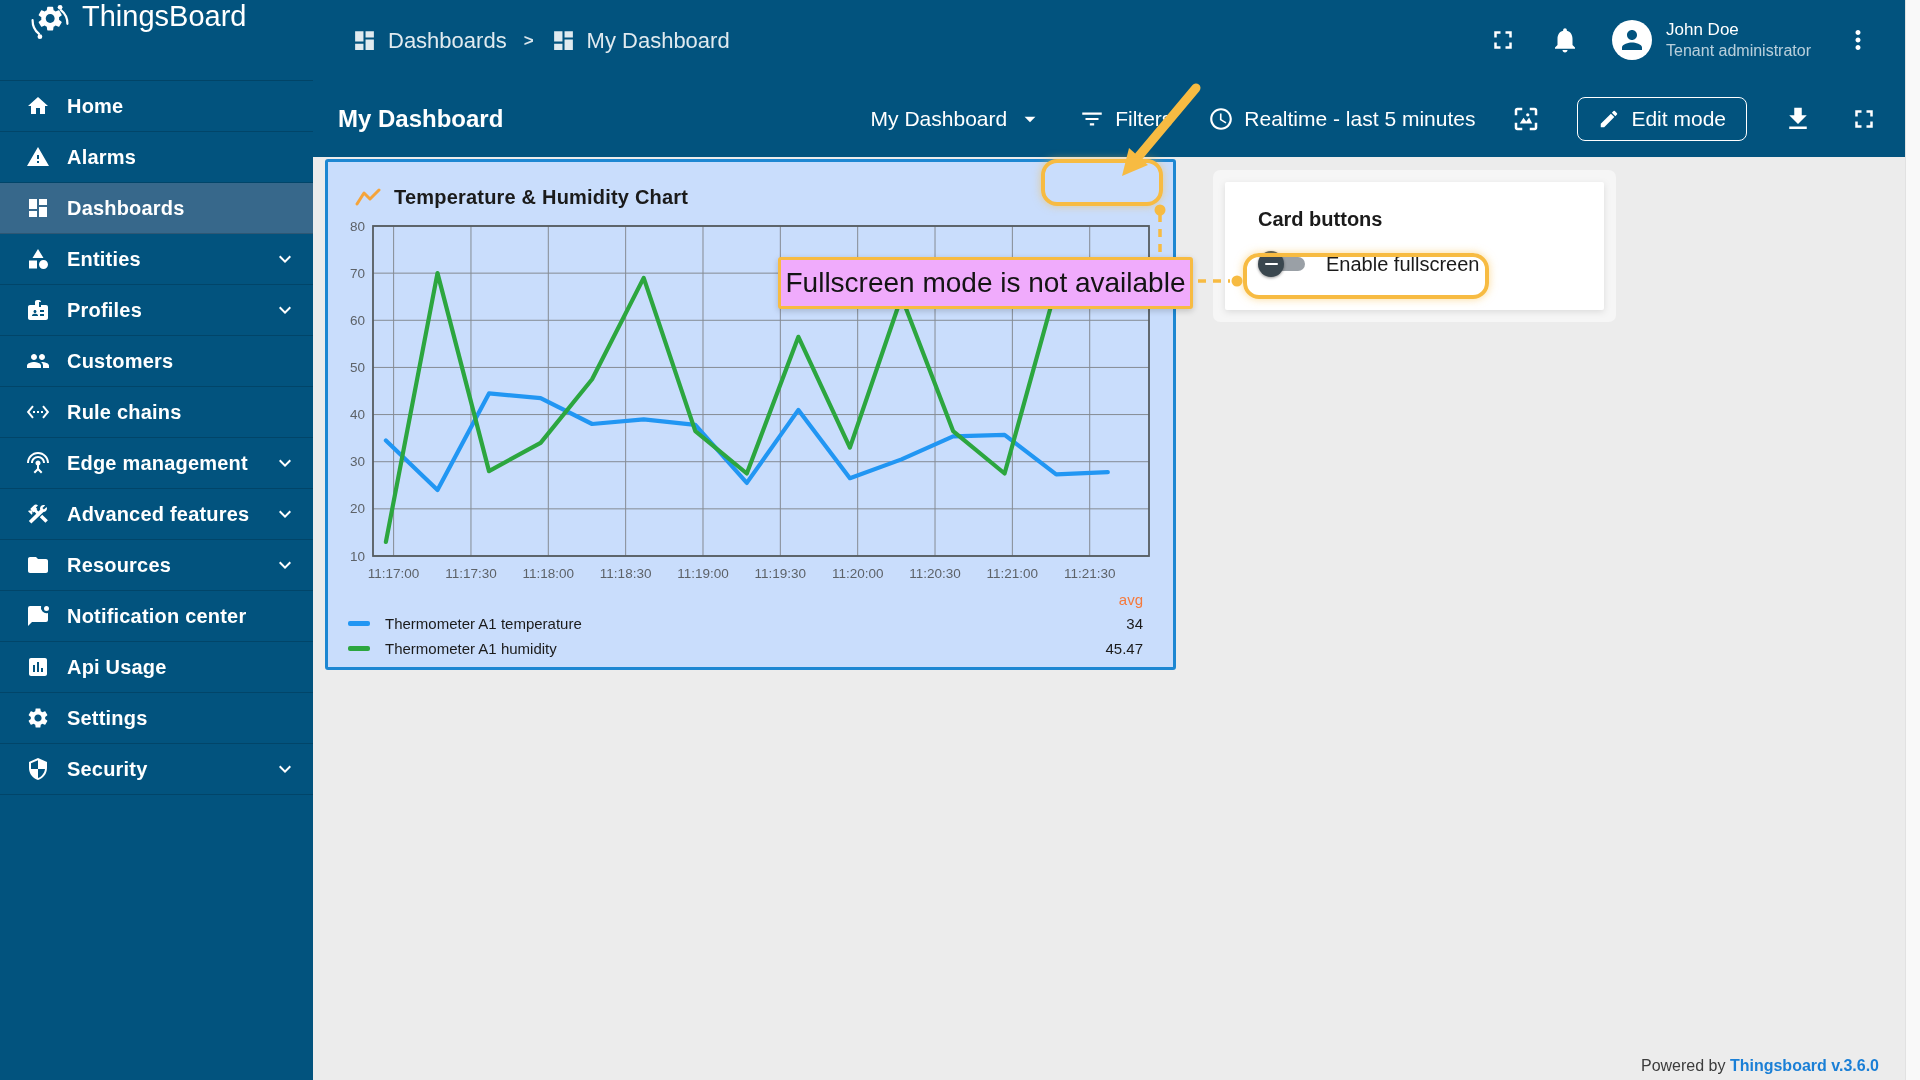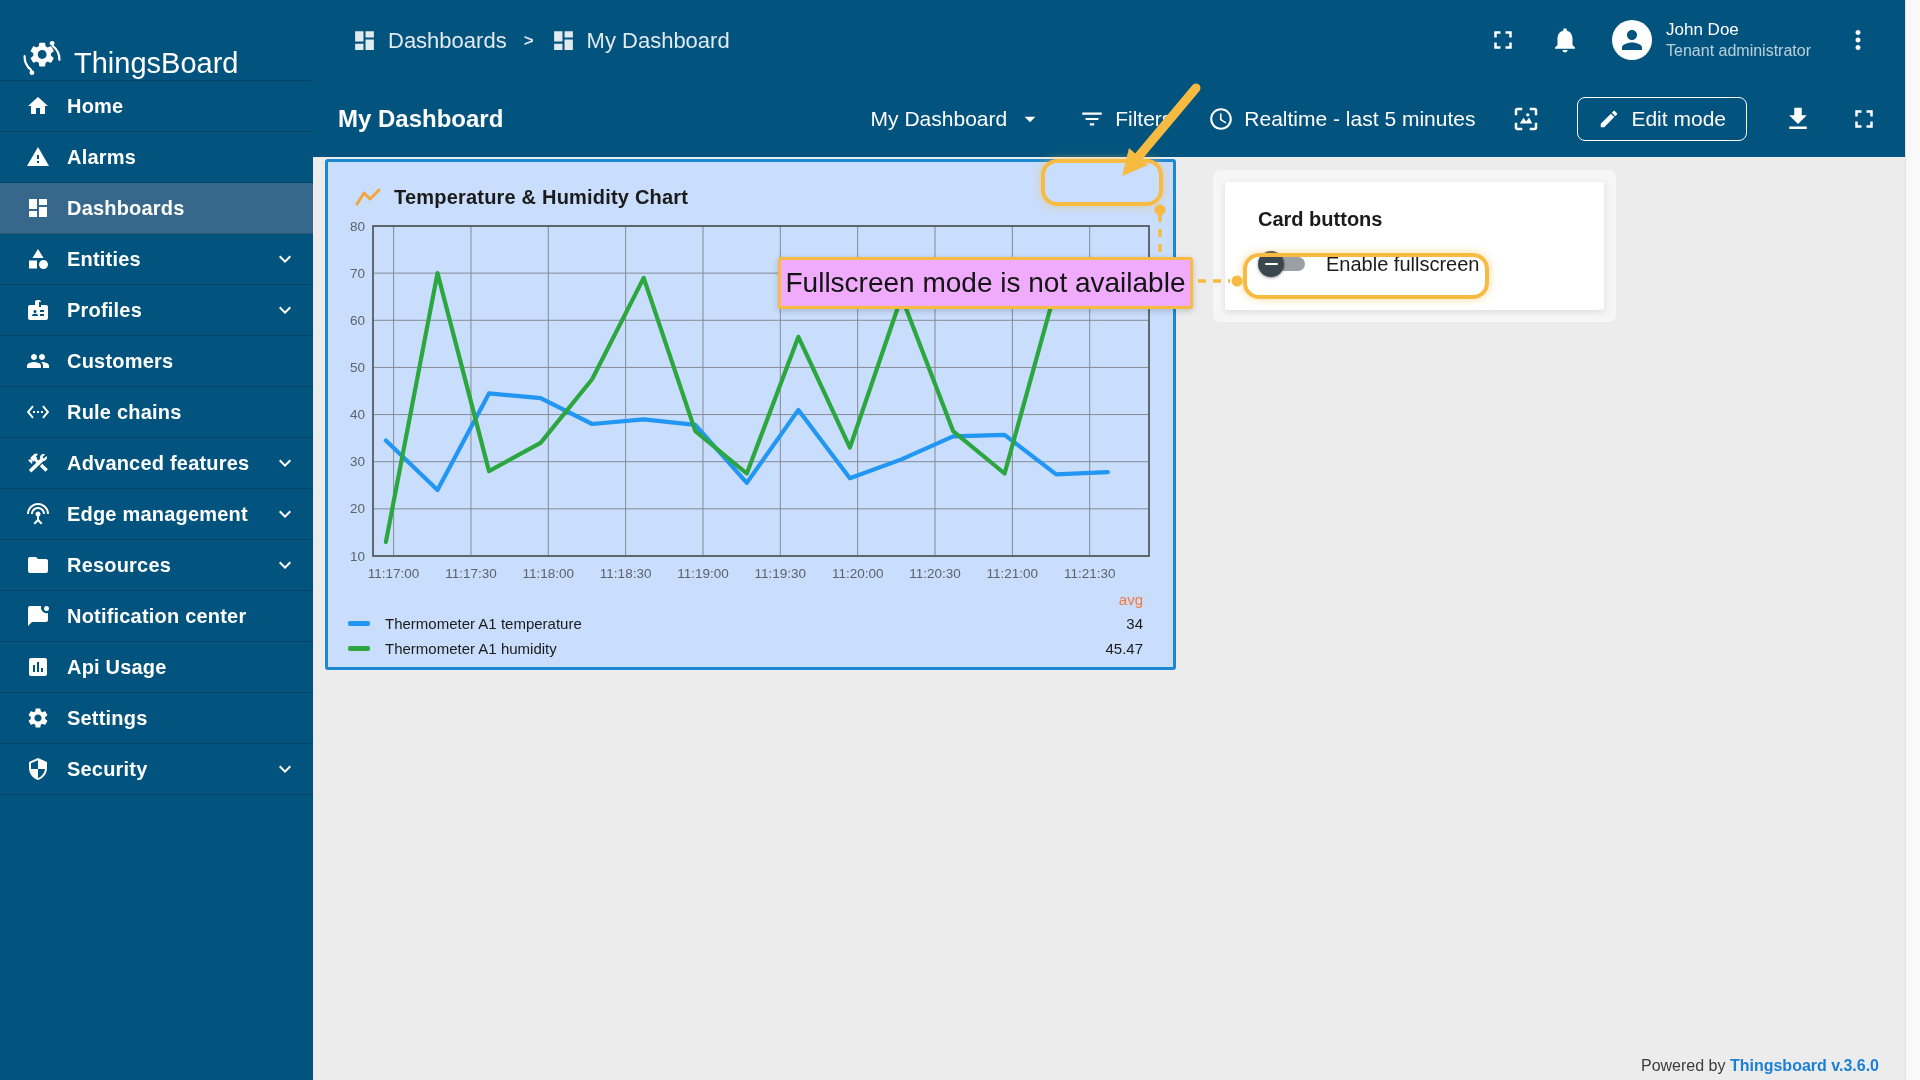--- a/index.html
+++ b/index.html
@@ -2,21 +2,21 @@
 <html><head>
 <meta charset="utf-8">
 <style>
   *{box-sizing:border-box;margin:0;padding:0}
   html,body{width:1920px;height:1080px;overflow:hidden}
   body{font-family:"Liberation Sans",sans-serif;background:#ececec;position:relative}
   svg{display:block}
 
   
   .sidebar{position:absolute;left:0;top:0;width:313px;height:1080px;background:#02537e;color:#fff;z-index:3}
-  .logo{height:81px;display:flex;align-items:flex-end;padding-left:20px;gap:10px;border-bottom:1px solid rgba(0,0,0,.18);font-size:29px;font-weight:400;cursor:pointer}
+  .logo{height:81px;display:flex;align-items:flex-start;padding-left:28px;gap:10px;border-bottom:1px solid rgba(0,0,0,.18);font-size:29px;font-weight:400;cursor:pointer}
   .logo-icon{width:44px;height:44px;color:#fff}
   .sb-item{height:51px;display:flex;align-items:center;padding:0 16px 0 26px;gap:17px;border-bottom:1px solid rgba(0,0,0,.16);font-size:20px;font-weight:700;cursor:pointer;letter-spacing:.2px}
   .sb-item.active{background:#37688b}
   .sb-icon{width:24px;height:24px;flex:none}
   .sb-label{flex:1;white-space:nowrap}
   .sb-chevron{width:24px;height:24px;flex:none}
 
   
   .topbar{position:absolute;left:313px;top:0;right:15px;height:81px;background:#02537e;color:#fff;display:flex;align-items:center;z-index:2}
   .breadcrumb{display:flex;align-items:center;margin-left:39px;font-size:22px;color:rgba(255,255,255,.88)}
@@ -136,32 +136,32 @@
         <span class="sb-label">Customers</span>
       </div>
       <div class="sb-item">
         <svg class="sb-icon" viewBox="0 0 24 24" fill="currentColor">
           <path d="M7.77 6.76 6.23 5.48.82 12l5.41 6.52 1.54-1.28L3.42 12l4.35-5.24zM7 13h2v-2H7v2zm10-2h-2v2h2v-2zm-6 2h2v-2h-2v2zm6.77-7.52-1.54 1.28L20.58 12l-4.35 5.24 1.54 1.28L23.18 12l-5.41-6.52z"></path>
         </svg>
         <span class="sb-label">Rule chains</span>
       </div>
       <div class="sb-item">
         <svg class="sb-icon" viewBox="0 0 24 24" fill="currentColor">
+          <path d="M12 5c-3.87 0-7 3.13-7 7h2c0-2.76 2.24-5 5-5s5 2.24 5 5h2c0-3.87-3.13-7-7-7zm1 9.29c.88-.39 1.5-1.26 1.5-2.29 0-1.38-1.12-2.5-2.5-2.5S9.5 10.62 9.5 12c0 1.02.62 1.9 1.5 2.29v3.3L7.59 21 9 22.41l3-3 3 3L16.41 21 13 17.59v-3.3zM12 1C5.93 1 1 5.93 1 12h2c0-4.97 4.03-9 9-9s9 4.03 9 9h2c0-6.07-4.93-11-11-11z"></path>
+        </svg>
+        <span class="sb-label">Edge management</span>
+        <svg class="sb-chevron" viewBox="0 0 24 24" fill="currentColor">
+          <path d="M16.59 8.59 12 13.17 7.41 8.59 6 10l6 6 6-6z"></path>
+        </svg>
+      </div>
+      <div class="sb-item">
+        <svg class="sb-icon" viewBox="0 0 24 24" fill="currentColor">
           <path d="m13.78 15.17 2.46-2.46 5.65 5.65-2.46 2.46zM17.5 10c1.93 0 3.5-1.57 3.5-3.5 0-.58-.16-1.12-.41-1.6l-2.7 2.7-1.49-1.49 2.7-2.7c-.48-.25-1.02-.41-1.6-.41C15.57 3 14 4.57 14 6.5c0 .41.08.8.21 1.16l-1.85 1.85-1.78-1.78.71-.71-1.41-1.41 2.12-2.12c-1.17-1.17-3.07-1.17-4.24 0L4.22 7.03l1.41 1.41H2.81l-.71.71 3.54 3.54.71-.71V9.15l1.41 1.41.71-.71 1.78 1.78-7.41 7.41 2.47 2.47z"></path>
         </svg>
         <span class="sb-label">Advanced features</span>
-        <svg class="sb-chevron" viewBox="0 0 24 24" fill="currentColor">
-          <path d="M16.59 8.59 12 13.17 7.41 8.59 6 10l6 6 6-6z"></path>
-        </svg>
-      </div>
-      <div class="sb-item">
-        <svg class="sb-icon" viewBox="0 0 24 24" fill="currentColor">
-          <path d="M12 5c-3.87 0-7 3.13-7 7h2c0-2.76 2.24-5 5-5s5 2.24 5 5h2c0-3.87-3.13-7-7-7zm1 9.29c.88-.39 1.5-1.26 1.5-2.29 0-1.38-1.12-2.5-2.5-2.5S9.5 10.62 9.5 12c0 1.02.62 1.9 1.5 2.29v3.3L7.59 21 9 22.41l3-3 3 3L16.41 21 13 17.59v-3.3zM12 1C5.93 1 1 5.93 1 12h2c0-4.97 4.03-9 9-9s9 4.03 9 9h2c0-6.07-4.93-11-11-11z"></path>
-        </svg>
-        <span class="sb-label">Edge management</span>
         <svg class="sb-chevron" viewBox="0 0 24 24" fill="currentColor">
           <path d="M16.59 8.59 12 13.17 7.41 8.59 6 10l6 6 6-6z"></path>
         </svg>
       </div>
       <div class="sb-item">
         <svg class="sb-icon" viewBox="0 0 24 24" fill="currentColor">
           <path d="M10 4H4c-1.1 0-1.99.9-1.99 2L2 18c0 1.1.9 2 2 2h16c1.1 0 2-.9 2-2V8c0-1.1-.9-2-2-2h-8l-2-2z"></path>
         </svg>
         <span class="sb-label">Resources</span>
         <svg class="sb-chevron" viewBox="0 0 24 24" fill="currentColor">

